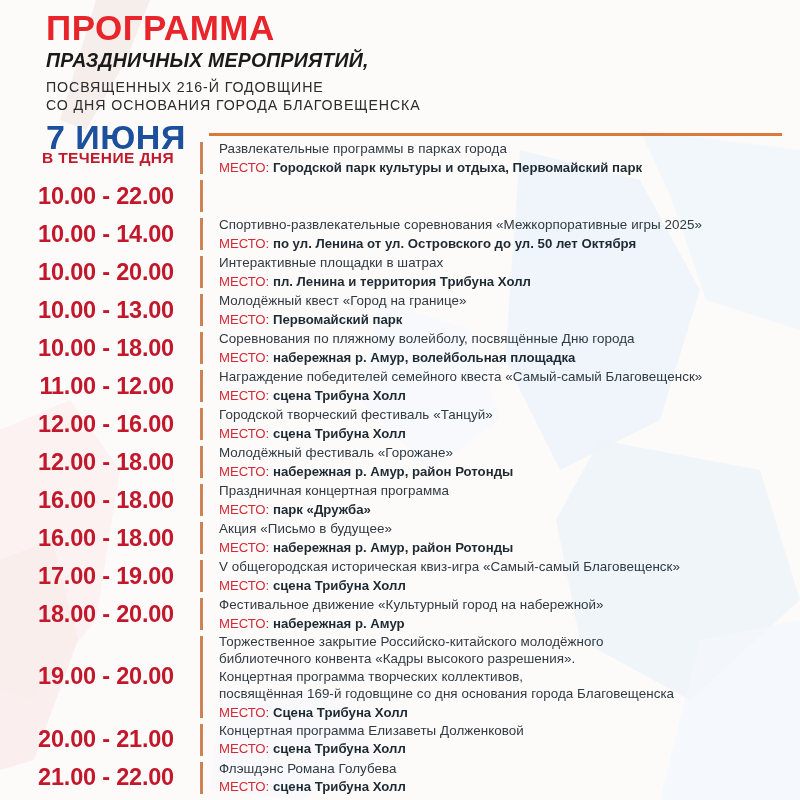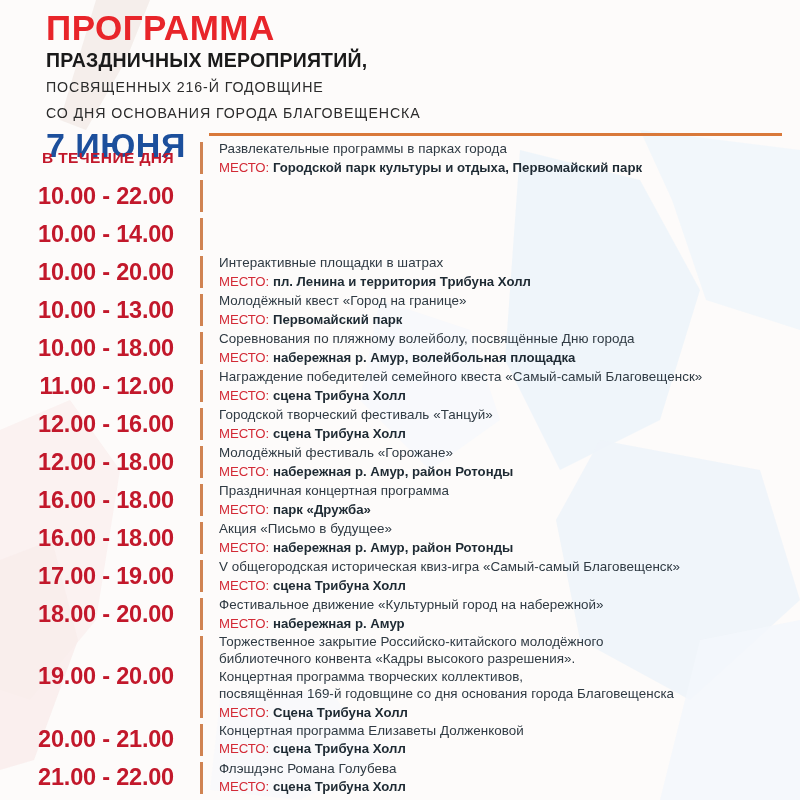--- a/index.html
+++ b/index.html
@@ -47,20 +47,21 @@
     white-space: nowrap;
   }
   .title-sub {
     font-size: 19.5px;
     font-weight: bold;
     color: #1a1a1a;
     letter-spacing: 0.2px;
     line-height: 1.15;
     margin-top: 2px;
     white-space: nowrap;
+    font-style: italic;
   }
   .title-ded {
     font-size: 14.2px;
     color: #2b2b2b;
     letter-spacing: 0.9px;
     line-height: 1.28;
     margin-top: 7px;
     white-space: nowrap;
   }
   .title-date {
@@ -169,21 +170,21 @@
     <path d="M600 440 L760 470 L800 600 L690 700 L580 640 L556 520 Z" fill="#eef4fa" opacity="0.9"></path>
     <path d="M700 640 L800 620 L800 800 L660 800 Z" fill="#f3f7fb" opacity="0.85"></path>
     <path d="M380 300 L470 330 L500 420 L430 470 L360 400 Z" fill="#f5f8fc" opacity="0.7"></path>
     <path d="M220 700 L330 690 L380 760 L300 800 L210 790 Z" fill="#f6f9fc" opacity="0.6"></path>
   </svg>
 
   <div class="header">
     <div class="title-main">ПРОГРАММА</div>
     <div class="title-sub">ПРАЗДНИЧНЫХ МЕРОПРИЯТИЙ,</div>
     <div class="title-ded">ПОСВЯЩЕННЫХ 216-Й ГОДОВЩИНЕ</div>
-    <div class="title-ded" style="margin-top:8px;">СО ДНЯ ОСНОВАНИЯ ГОРОДА БЛАГОВЕЩЕНСКА</div>
+    <div class="title-ded" style="margin-top:0;">СО ДНЯ ОСНОВАНИЯ ГОРОДА БЛАГОВЕЩЕНСКА</div>
     <div class="title-date">7 ИЮНЯ</div>
   </div>
 
   <div class="schedule">
     <div class="top-rule"></div>
     <div class="rows" id="rows">
         <div class="row">
           <div class="cell-time small">В ТЕЧЕНИЕ ДНЯ</div>
           <div class="divider"></div>
           <div class="cell-info">
@@ -191,20 +192,24 @@
             <div class="ev-place"><span class="lbl">МЕСТО:</span><span class="val"> Городской парк культуры и отдыха, Первомайский парк</span></div>
           </div>
         </div>
         <div class="row">
           <div class="cell-time">10.00 - 22.00</div>
           <div class="divider"></div>
         </div>
         <div class="row">
           <div class="cell-time">10.00 - 14.00</div>
           <div class="divider"></div>
+          <div class="cell-info">
+            <div class="ev-title">Спортивно-развлекательные соревнования «Межкорпоративные игры 2025»</div>
+            <div class="ev-place"><span class="lbl">МЕСТО:</span><span class="val"> по ул. Ленина от ул. Островского до ул. 50 лет Октября</span></div>
+          </div>
         </div>
         <div class="row">
           <div class="cell-time">10.00 - 20.00</div>
           <div class="divider"></div>
           <div class="cell-info">
             <div class="ev-title">Интерактивные площадки в шатрах</div>
             <div class="ev-place"><span class="lbl">МЕСТО:</span><span class="val"> пл. Ленина и территория Трибуна Холл</span></div>
           </div>
         </div>
         <div class="row">

